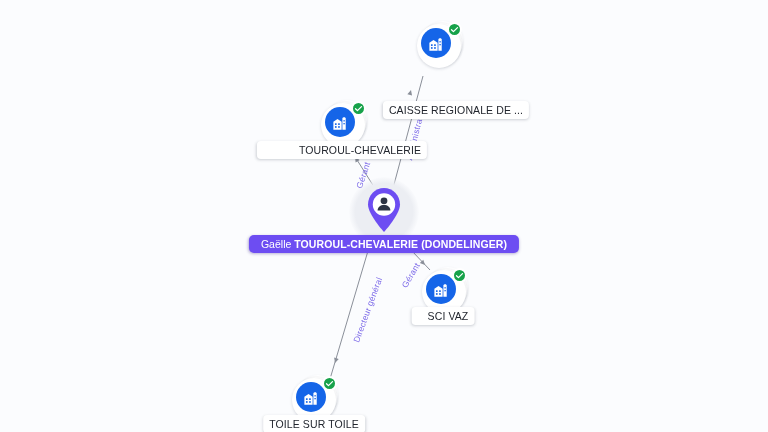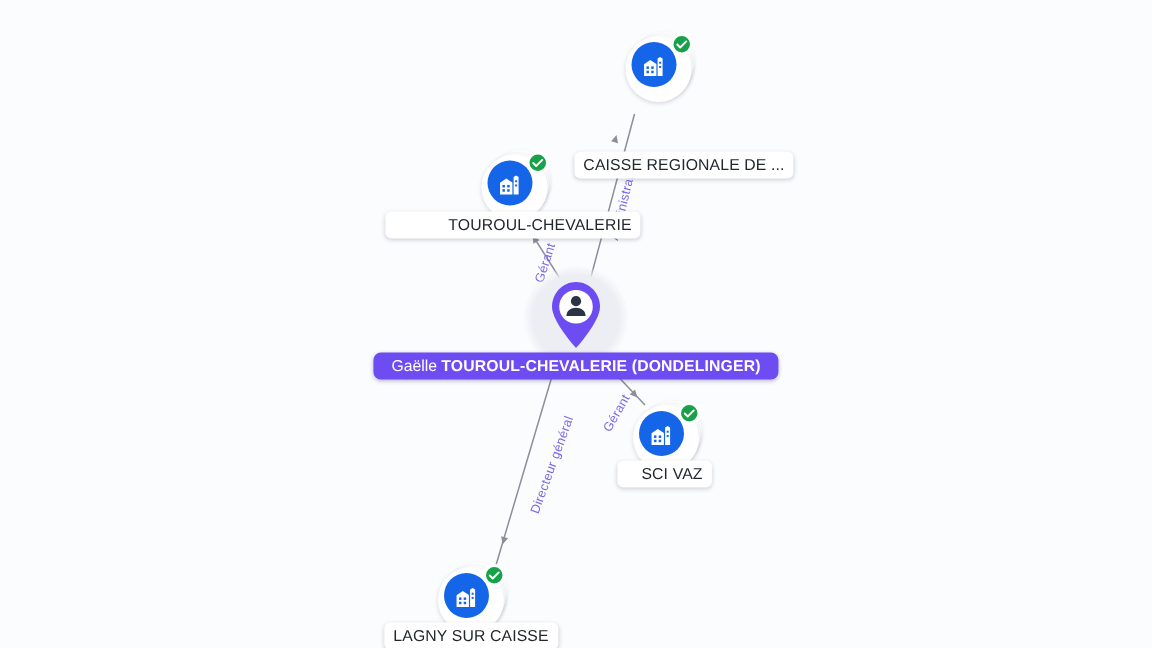--- a/index.html
+++ b/index.html
@@ -195,14 +195,14 @@
           <rect x="15.7" y="9" width="1.7" height="1.7" fill="#1565e8"></rect>
           <rect x="15.7" y="12.6" width="1.7" height="1.7" fill="#1565e8"></rect>
         </svg>
       </div>
       <div class="badge">
         <svg width="9" height="9" viewBox="0 0 24 24" aria-hidden="true">
           <path d="M4 12.5l5.2 5.2L20 7" fill="none" stroke="#ffffff" stroke-width="3.4" stroke-linecap="round" stroke-linejoin="round"></path>
         </svg>
       </div>
     </div>
-    <div class="nlabel" style="left: 314px; top: 415px;">LAGNY SUR CAISSE</div>
+    <div class="nlabel" style="left: 314px; top: 415px;">TOILE SUR TOILE</div>
   </div>
 
 </body></html>

